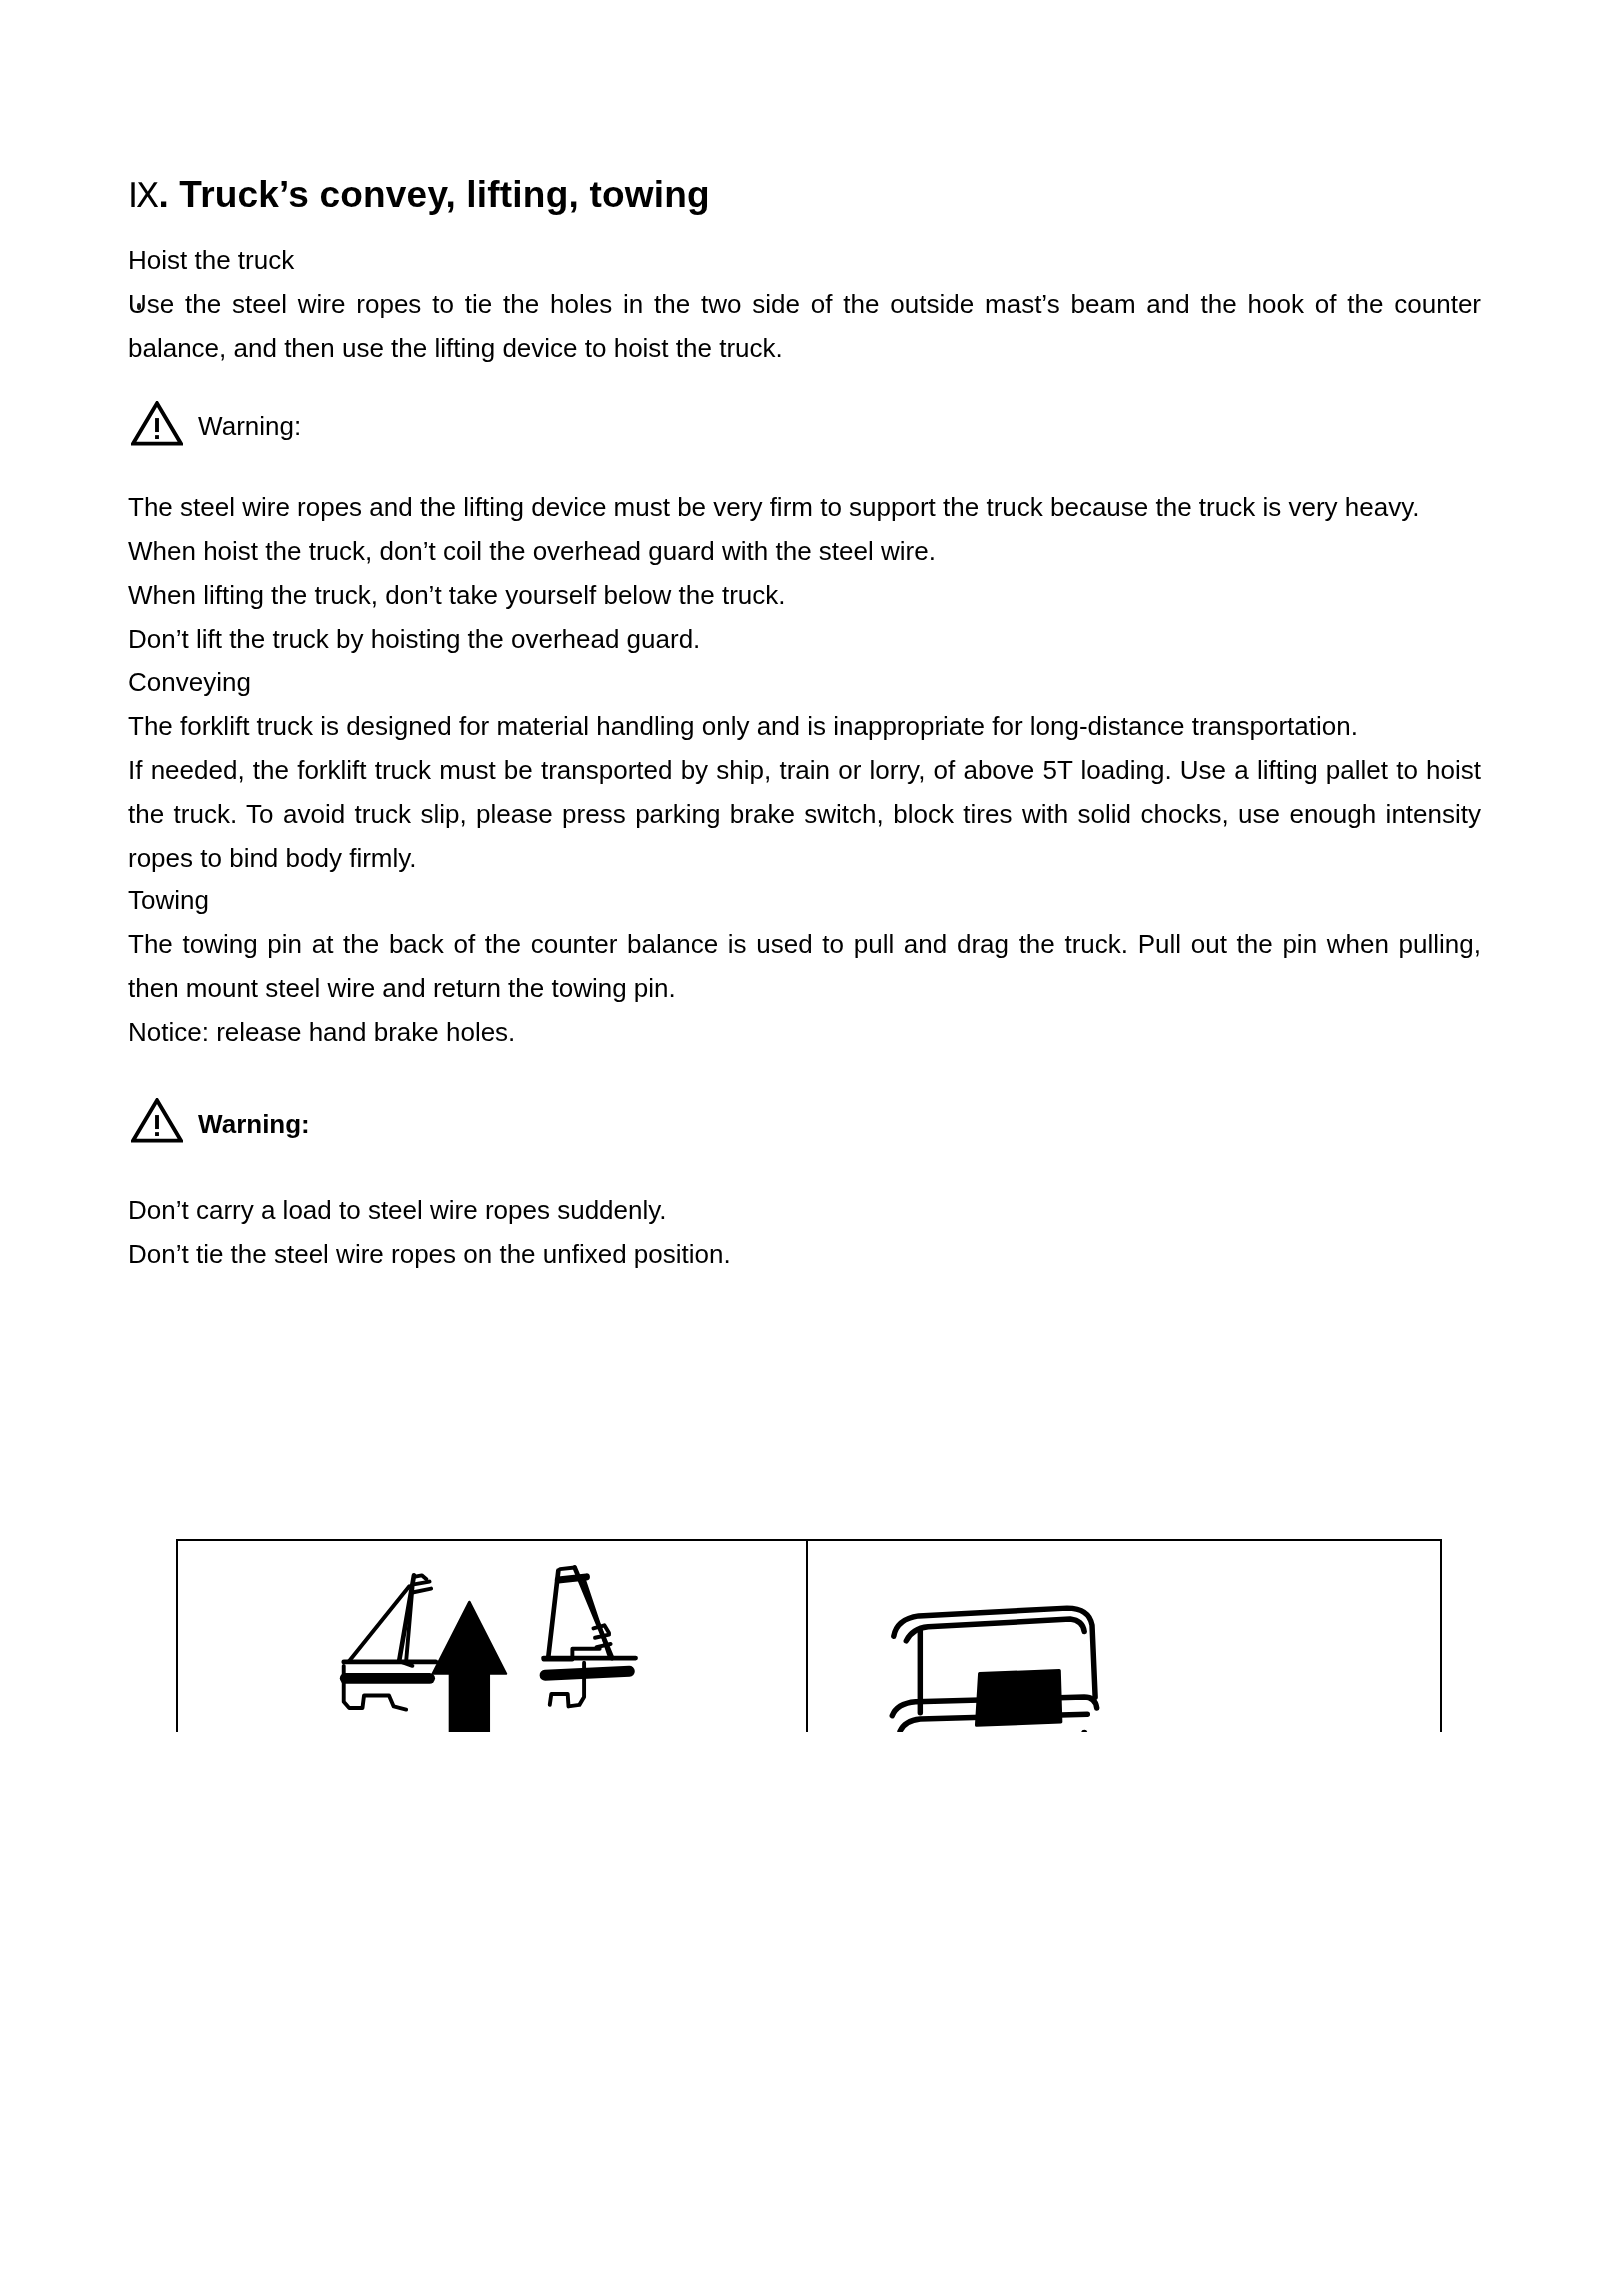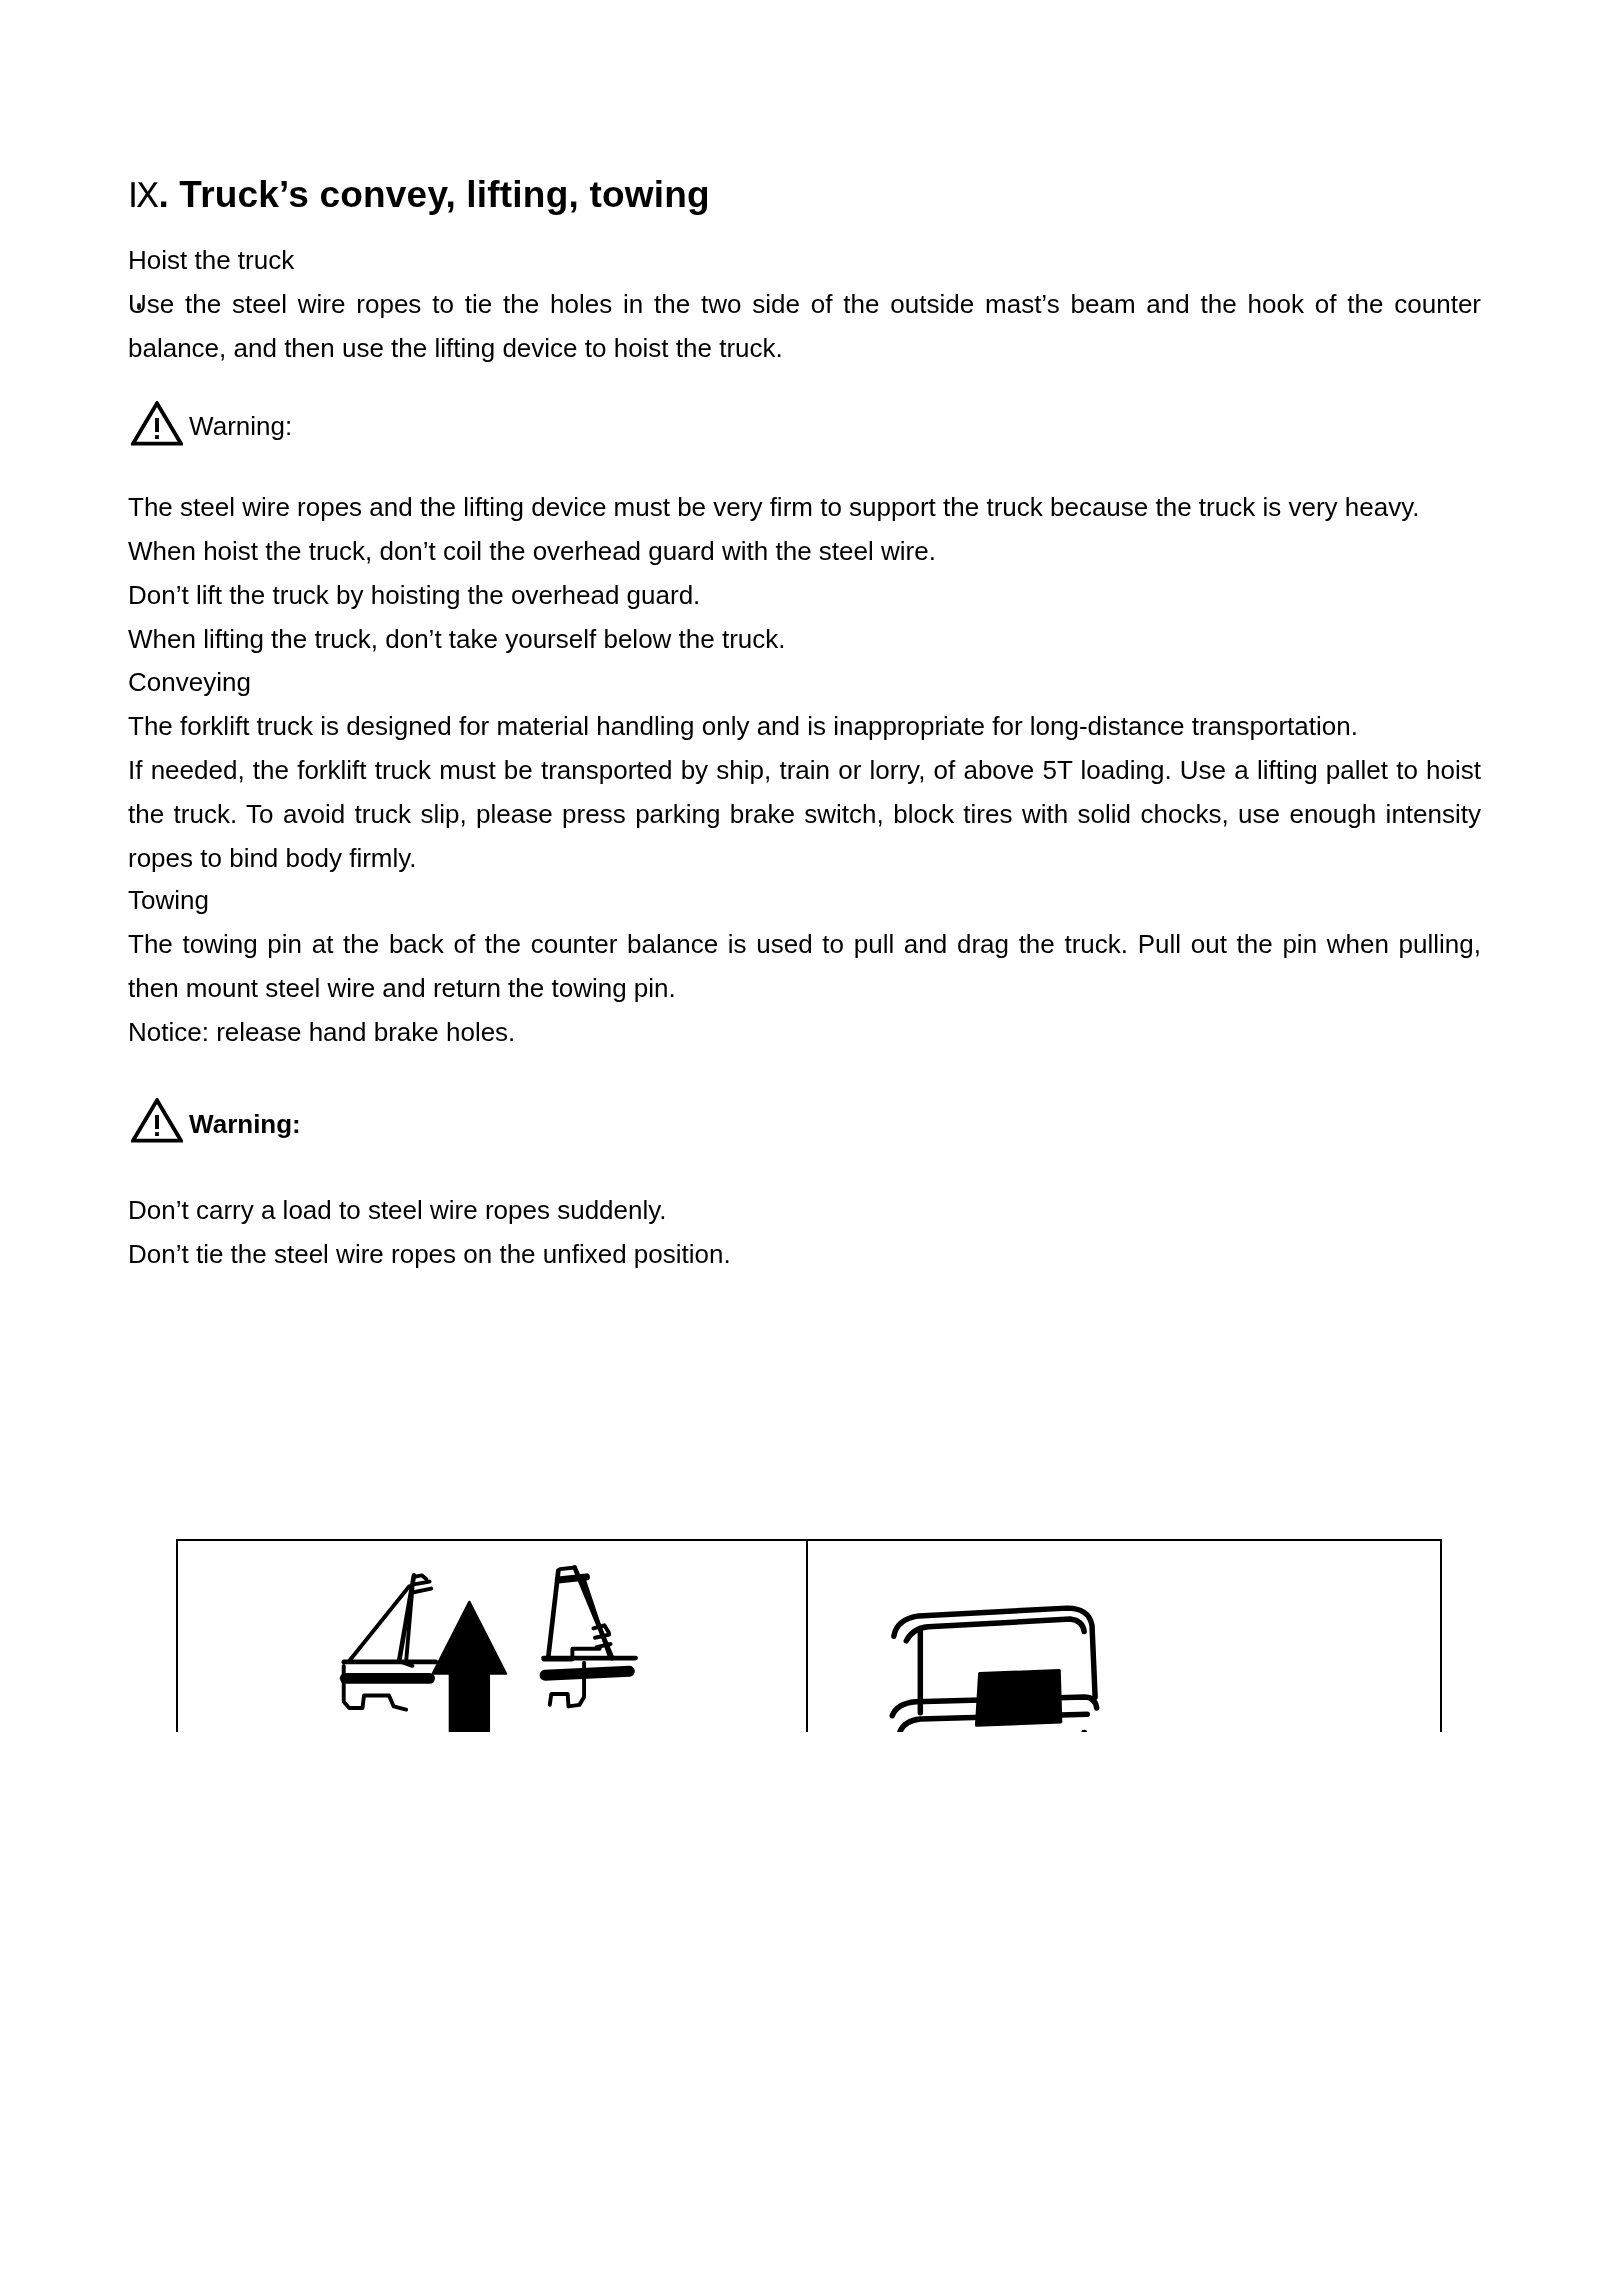--- a/index.html
+++ b/index.html
@@ -81,21 +81,21 @@
     margin-left: 3.1px;
   }
   .warn-icon svg {
     display: block;
     width: 52px;
     height: 45px;
   }
   .warn-label {
     font-size: 26px;
     line-height: 1;
-    margin-left: 6px;
+    margin-left: 15px;
     position: relative;
     top: 3.1px;
   }
   .warn-label.bold {
     font-weight: bold;
   }
 
   
   .speck {
     position: absolute;
@@ -170,22 +170,22 @@
           <polygon points="33,3 64,55 2,55" fill="none" stroke="#000" stroke-width="5" stroke-linejoin="miter"></polygon>
           <rect x="30.5" y="22" width="5" height="18" fill="#000"></rect>
           <rect x="30.5" y="44" width="5" height="5" fill="#000"></rect>
         </svg>
       </span>
       <span class="warn-label">Warning:</span>
     </div>
 
     <p class="para">The steel wire ropes and the lifting device must be very firm to support the truck because the truck is very heavy.</p>
     <p class="para flush">When hoist the truck, don’t coil the overhead guard with the steel wire.</p>
+    <p class="para flush">When lifting the truck, don’t take yourself below the truck.</p>
     <p class="para flush">Don’t lift the truck by hoisting the overhead guard.</p>
-    <p class="para flush">When lifting the truck, don’t take yourself below the truck.</p>
 
     <h2 class="sub-head">Conveying</h2>
     <p class="para">The forklift truck is designed for material handling only and is inappropriate for long-distance transportation.</p>
     <p class="para">If needed, the forklift truck must be transported by ship, train or lorry, of above 5T loading. Use a lifting pallet to hoist the truck. To avoid truck slip, please press parking brake switch, block tires with solid chocks, use enough intensity ropes to bind body firmly.</p>
 
     <h2 class="sub-head">Towing</h2>
     <p class="para">The towing pin at the back of the counter balance is used to pull and drag the truck. Pull out the pin when pulling, then mount steel wire and return the towing pin.</p>
     <p class="para flush">Notice:    release hand brake holes.</p>
 
     <div class="warning-row second">

